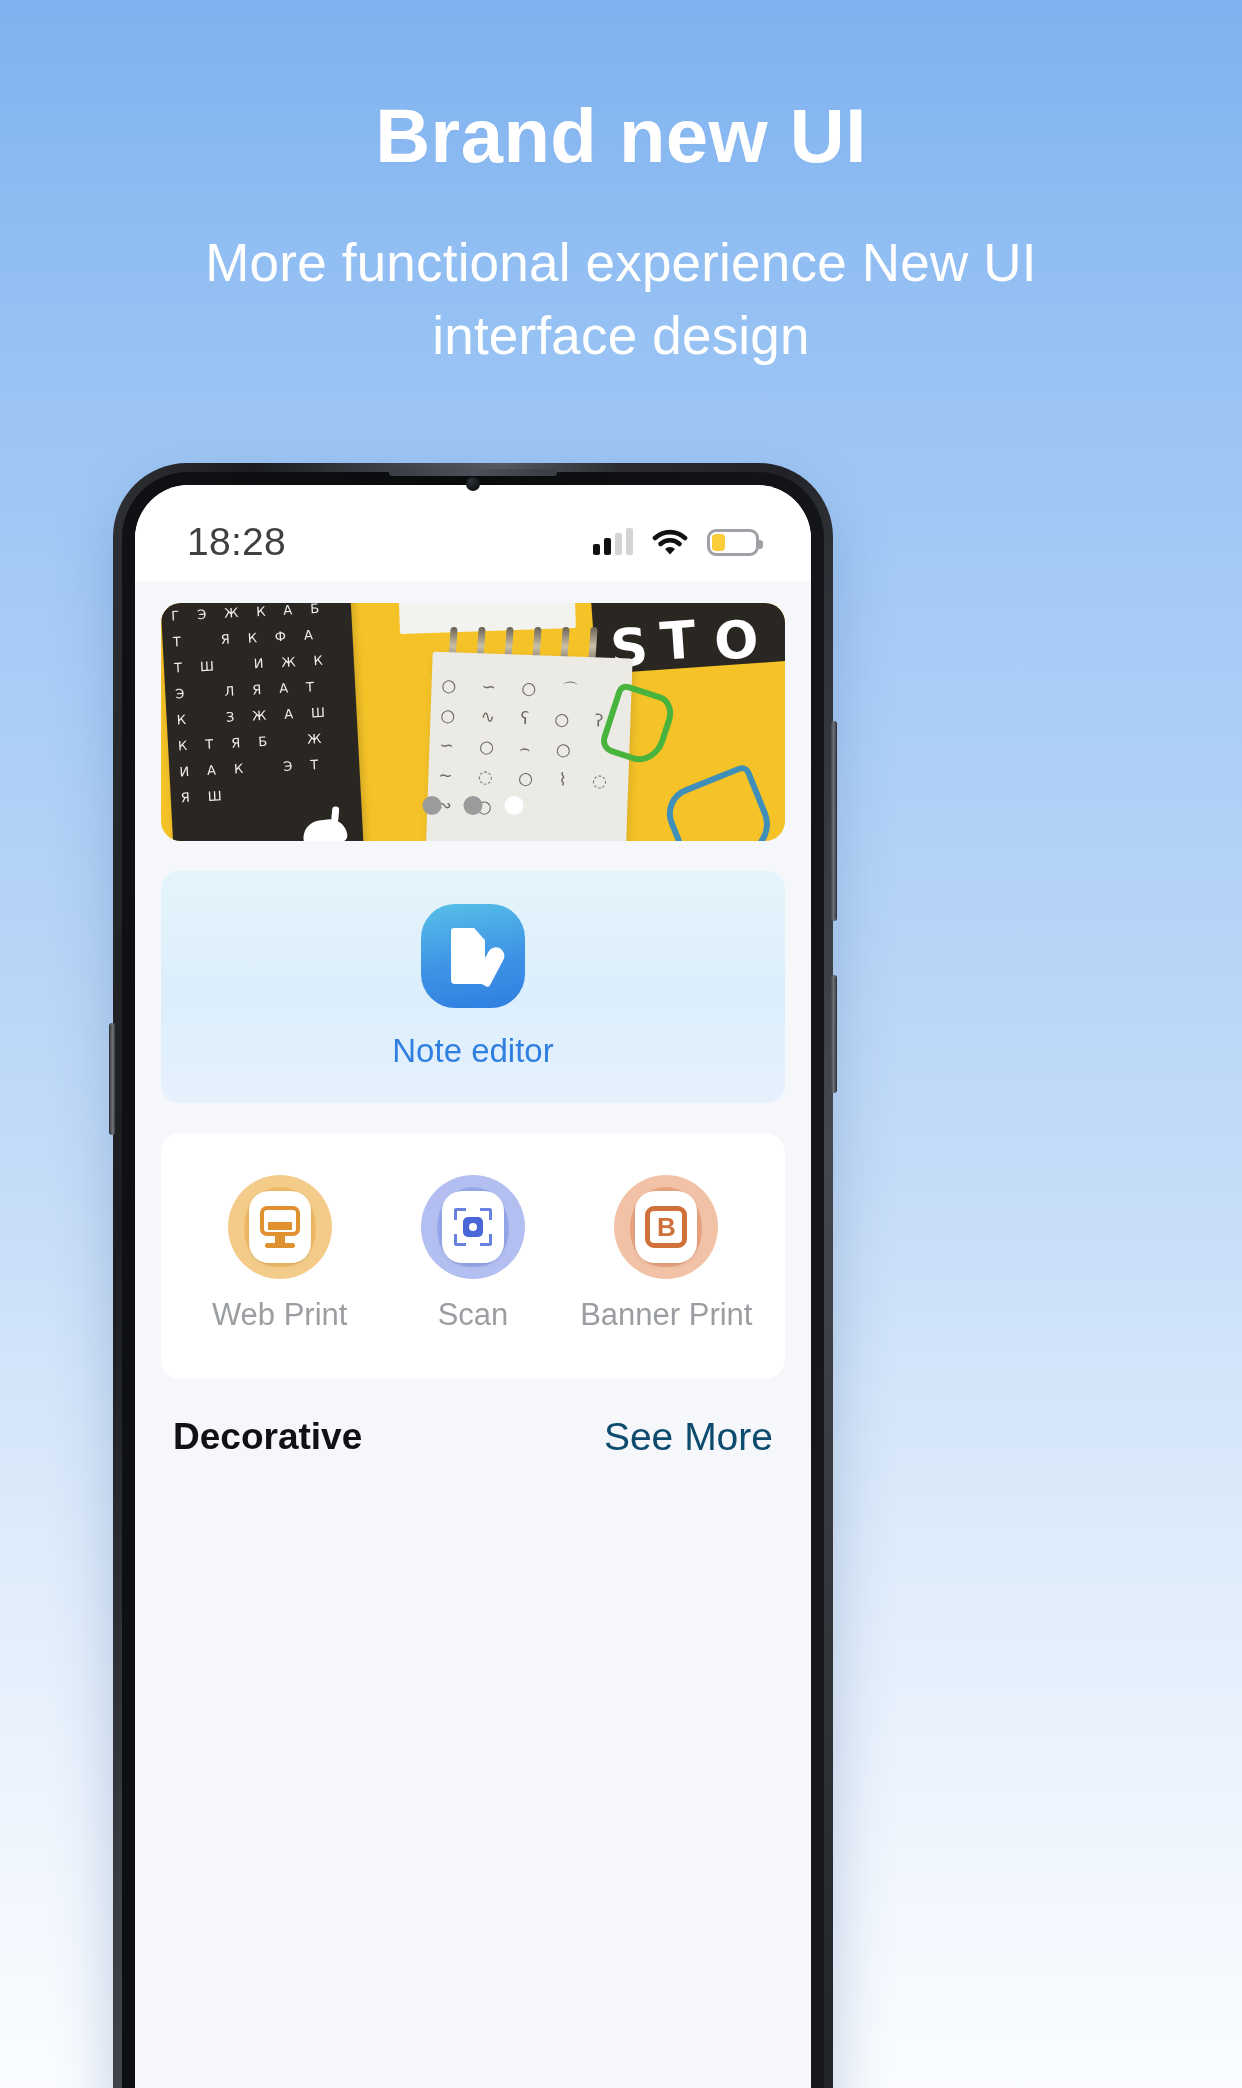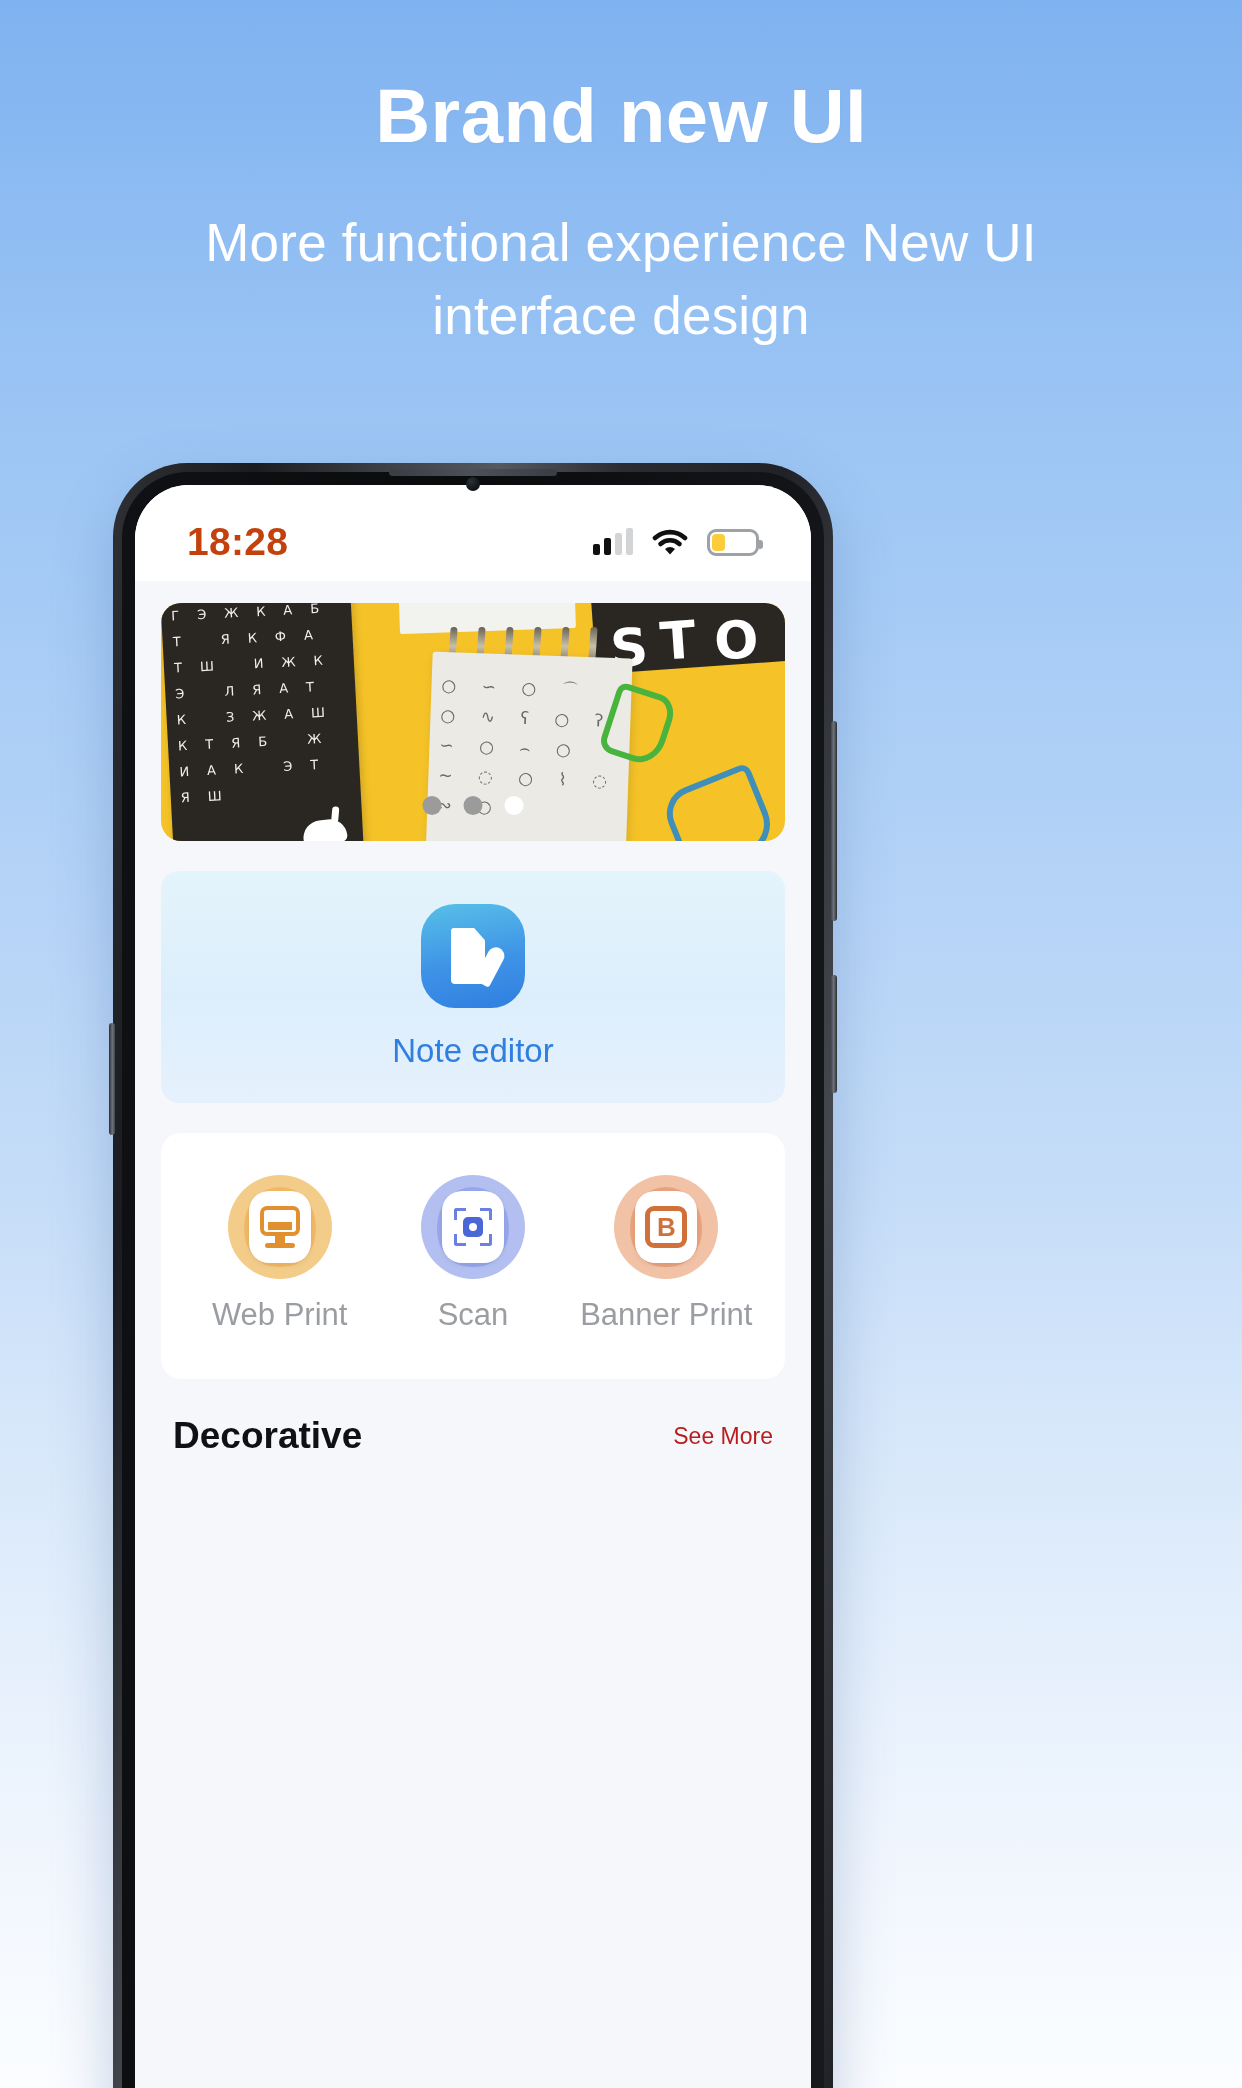--- a/index.html
+++ b/index.html
@@ -12,21 +12,21 @@
     background: linear-gradient(180deg,
       #7fb2f0 0%, #8bbaf2 8%, #9cc5f4 20%,
       #a9cdf6 32%, #b6d4f7 44%, #c4dcf8 56%,
       #d6e7fa 68%, #e6f0fc 80%, #f2f7fe 90%, #fbfdff 100%);
     position: relative;
   }
 
   
   .promo { position: absolute; top: 0; left: 0; width: 1242px; text-align: center; }
   .promo-title {
-    margin-top: 78px;
+    margin-top: 98px;
     font-size: 76px;
     font-weight: 700;
     color: #ffffff;
     letter-spacing: 0.5px;
     line-height: 1.0;
     text-shadow: 0 1px 2px rgba(120,160,220,0.18);
   }
   .promo-sub {
     margin: 52px auto 0;
     width: 1000px;
@@ -87,21 +87,21 @@
     border-radius: 3px;
     background: linear-gradient(270deg,#43464d,#6e727a 45%,#2a2c30);
   }
 
   
   .statusbar {
     height: 96px; background:#ffffff;
     display:flex; align-items:center; justify-content:space-between;
     padding: 18px 52px 0 52px;
   }
-  .status-time { font-size: 39px; font-weight: 700; color:#c2410c; letter-spacing:0.3px; }
+  .status-time { font-size: 39px; font-weight: 400; color:#404040; letter-spacing:0.3px; }
   .status-icons { display:flex; align-items:center; gap: 19px; }
   .signal { display:flex; align-items:flex-end; gap:4px; height:26px; }
   .signal i { width:7px; border-radius:2px; background:#111; display:block; }
   .signal i:nth-child(1){ height:11px; }
   .signal i:nth-child(2){ height:17px; }
   .signal i:nth-child(3){ height:22px; background:#d2d4d6; }
   .signal i:nth-child(4){ height:27px; background:#d2d4d6; }
   .battery {
     width:52px; height:27px; border:3px solid #9ea2a6; border-radius:9px;
     position:relative; padding:2px; background:#fff;
@@ -350,21 +350,21 @@
     font-size:26px; font-weight:700; color:#d0713c; line-height:1;
     font-family:"Liberation Sans", sans-serif;
   }
 
   
   .dec-row {
     display:flex; align-items:center; justify-content:space-between;
     padding: 36px 12px 0;
   }
   .dec-title { font-size:37px; font-weight:700; color:#101114; }
-  .dec-more { font-size:23px; color:#b91c1c; }
+  .dec-more { font-size:39px; color:#0c4a6e; }
 </style>
 </head>
 <body>
 
 <div class="promo">
   <div class="promo-title">Brand new UI</div>
   <div class="promo-sub">More functional experience New UI interface design</div>
 </div>
 
 <div class="phone">

